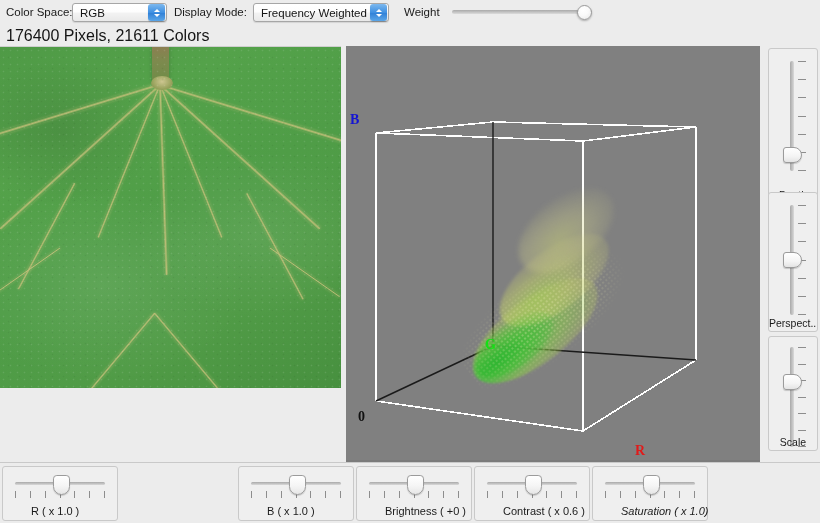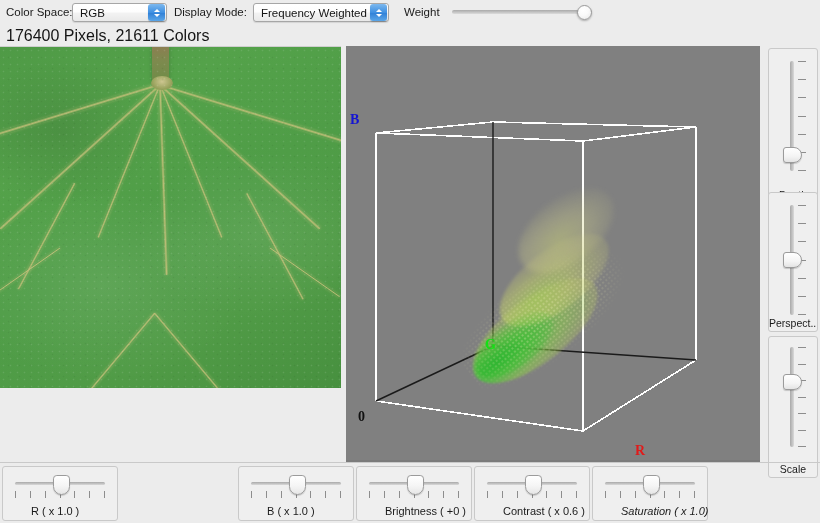--- a/index.html
+++ b/index.html
@@ -270,21 +270,21 @@
         <i style="top:36.333333333333336px"></i>
         <i style="top:54.5px"></i>
         <i style="top:72.66666666666667px"></i>
         <i style="top:90.83333333333333px"></i>
         <i style="top:109px"></i>
       </span>
     <span class="vthumb" id="vth1" style="top: 59px;"></span>
     <span class="vlabel">Perspect...</span>
   </div>
 
-  <div class="vpanel" id="vp2" style="top:336px;height:142px;text-decoration:underline;">
+  <div class="vpanel" id="vp2" style="top:336px;height:115px;text-decoration:underline;">
     <span class="vtrk" style="top:10px;height:100px;"></span>
     <span class="vticks" id="vt2" style="top:10px;height:100px;">
         <i style="top:0px"></i>
         <i style="top:16.5px"></i>
         <i style="top:33px"></i>
         <i style="top:49.5px"></i>
         <i style="top:66px"></i>
         <i style="top:82.5px"></i>
         <i style="top:99px"></i>
       </span>

